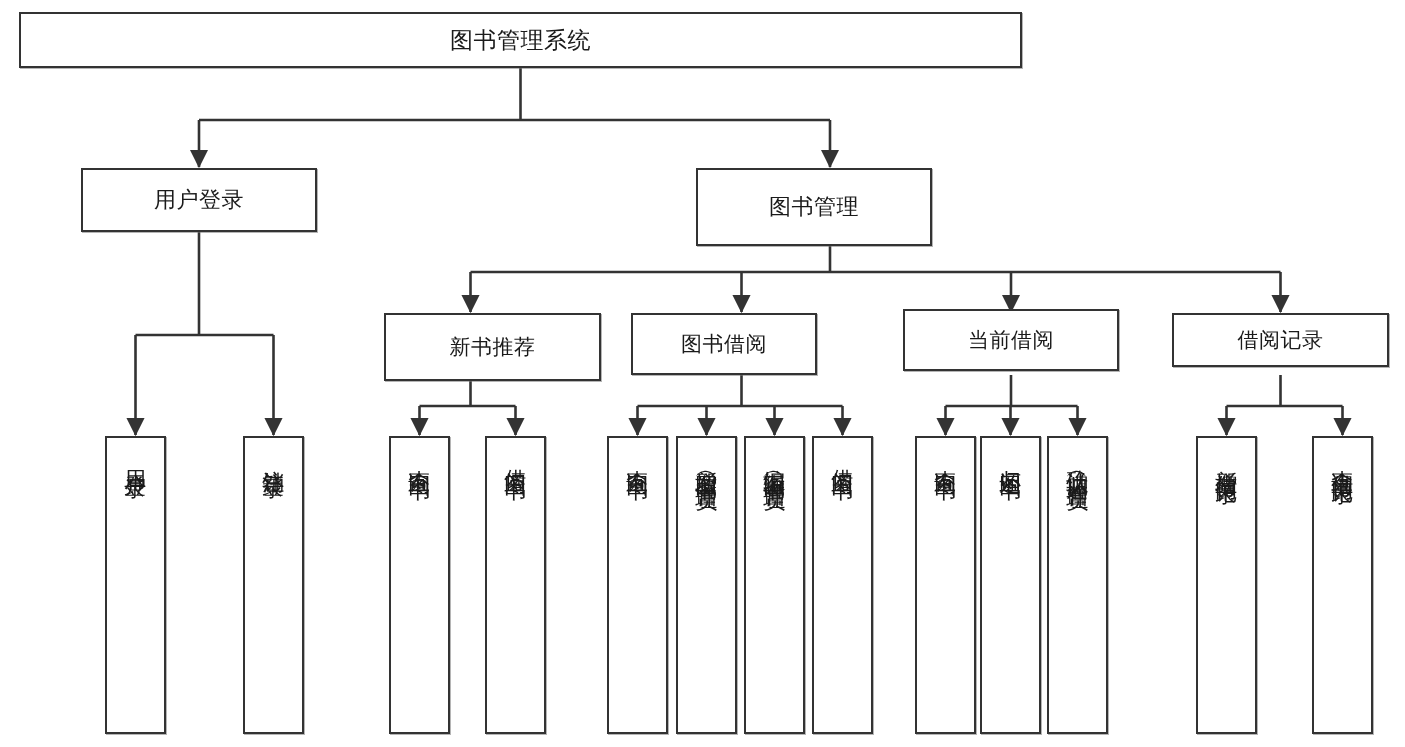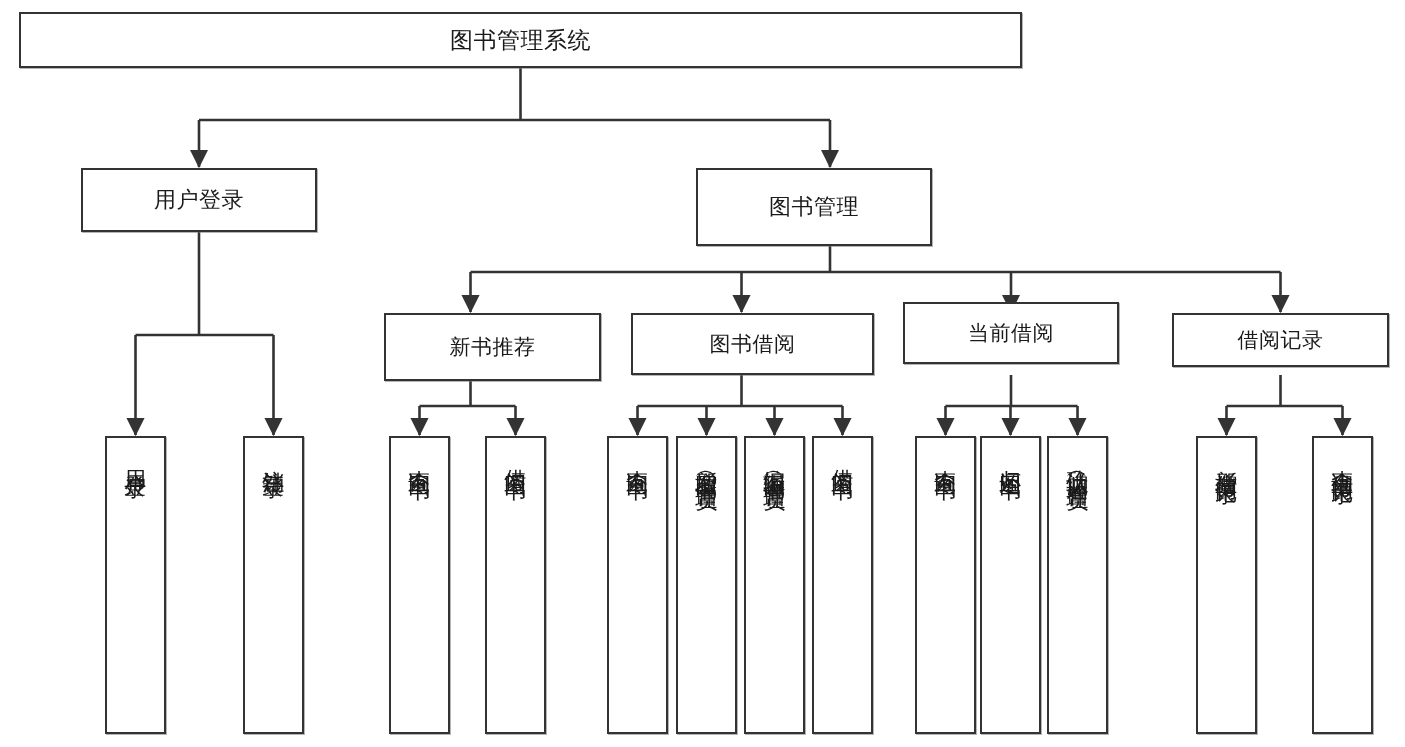--- a/index.html
+++ b/index.html
@@ -130,24 +130,24 @@
       </div>
       <div class="node level-2" style="left: 81px; top: 168px; width: 236px; height: 64px;">
         <span class="node-label">用户登录</span>
       </div>
       <div class="node level-2" style="left: 696px; top: 168px; width: 236px; height: 78px;">
         <span class="node-label">图书管理</span>
       </div>
       <div class="node level-3" style="left: 384px; top: 313px; width: 217px; height: 68px;">
         <span class="node-label">新书推荐</span>
       </div>
-      <div class="node level-3" style="left: 631px; top: 313px; width: 243px; height: 62px; text-align: center;">
+      <div class="node level-3" style="left: 631px; top: 313px; width: 186px; height: 62px; text-align: center;">
         <span class="node-label">图书借阅</span>
       </div>
-      <div class="node level-3" style="left: 903px; top: 302px; width: 216px; height: 62px;">
+      <div class="node level-3" style="left: 903px; top: 309px; width: 216px; height: 62px;">
         <span class="node-label">当前借阅</span>
       </div>
       <div class="node level-3" style="left: 1172px; top: 313px; width: 217px; height: 54px;">
         <span class="node-label">借阅记录</span>
       </div>
       <div class="node leaf" style="left: 105px; top: 436px; width: 61px; height: 298px;">
         <span class="node-label">用户登录</span>
       </div>
       <div class="node leaf" style="left: 243px; top: 436px; width: 61px; height: 298px;">
         <span class="node-label">注销登录</span>

